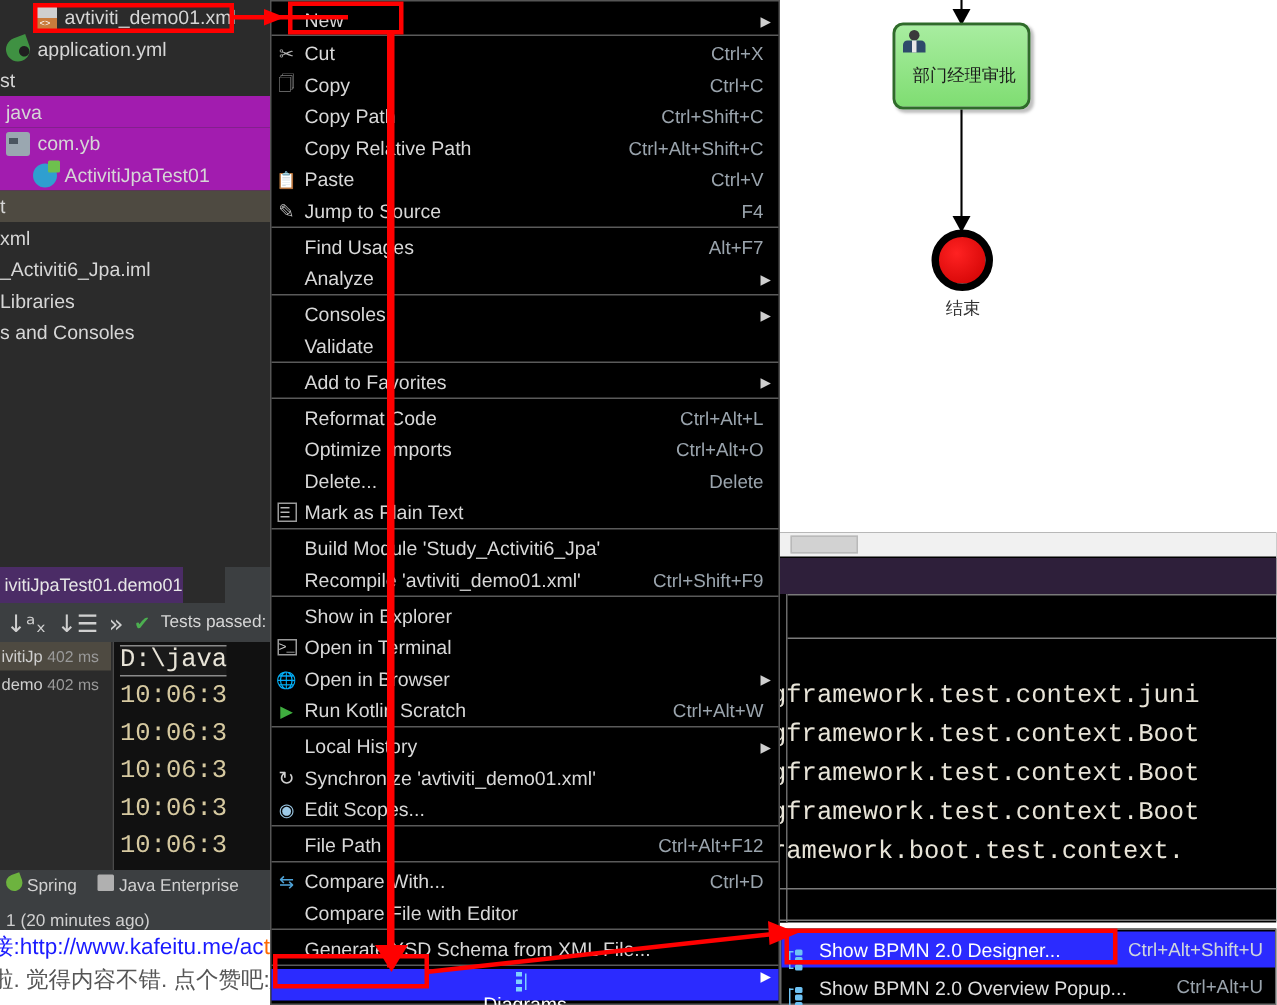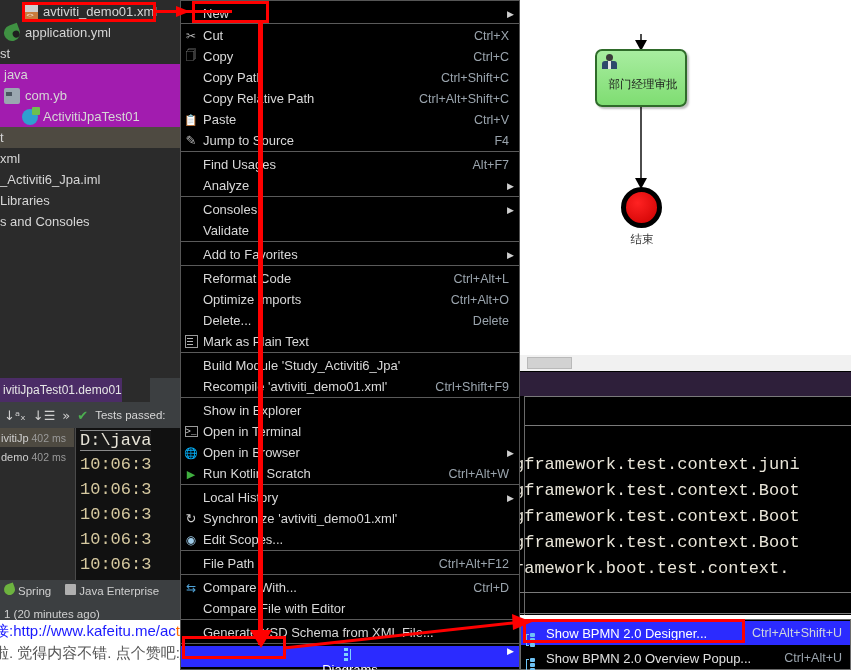--- a/index.html
+++ b/index.html
@@ -49,21 +49,21 @@
                background:#2b2b2b; }
   .run-tab { position:absolute; left:0; top:0; width:122px; height:24px;
              background:#4b2c66; color:#e6e6e6; font-size:12px;
              display:flex; align-items:center; padding-left:3px; white-space:nowrap;
              overflow:hidden; }
   .run-tab .closex{ color:#9a8fa6; margin-left:5px; font-size:12px; }
   .run-tab-strip{position:absolute;left:150px;top:0;width:30px;height:24px;background:#3c3f41;}
   .run-toolbar{ position:absolute; left:0; top:24px; width:180px; height:26px;
                 background:#3c3f41; display:flex; align-items:center; gap:7px;
                 padding-left:4px; color:#c9c9c9; font-size:12px; white-space:nowrap;}
-  .sortico{ font-size:13px; color:#d0d0d0; font-family:"DejaVu Sans", sans-serif;}
+  .sortico{ font-size:16px; color:#d0d0d0; font-family:"DejaVu Sans", sans-serif;}
   .tick{ color:#4caf50; font-size:13px; }
   .tests-passed{ color:#d6d6d6; font-size:11.5px;}
   .run-split-left{ position:absolute; left:0; top:50px; width:74px; height:152px; background:#2b2b2b;}
   .run-item{ position:absolute; left:0; width:74px; height:19px; display:flex;
              align-items:center; font-size:11px; color:#cfcfcf; padding-left:1px;
              white-space:nowrap; overflow:hidden;}
   .run-item.sel{ background:#4e4a41; }
   .run-item .dur{ color:#9a9a9a; margin-left:3px; font-size:10.5px;}
   .run-scroll-thumb{position:absolute;left:2px;top:190px;width:22px;height:9px;background:#5a5a5a;}
   .run-split-right{ position:absolute; left:75px; top:50px; width:105px; height:152px;
@@ -86,21 +86,21 @@
   .wm-line1{ position:absolute; left:-6px; top:2px; font-size:15px; color:#1a1aff;
              white-space:nowrap; font-family:"Liberation Sans", sans-serif;}
   .wm-line1 .orange{ color:#ff6a00; }
   .wm-line2{ position:absolute; left:-6px; top:24px; font-size:15px; color:#555555;
              white-space:nowrap; }
 
   
   .left-white{position:absolute;left:0;top:620px;width:180px;height:50px;background:#fff;}
 
   
-  .diagram{ position:absolute; left:520px; top:0; width:331px; height:355px; background:#ffffff;margin-top:34px;}
+  .diagram{ position:absolute; left:520px; top:0; width:331px; height:355px; background:#ffffff;}
   .task-box{
     position:absolute; left:75px; top:15px; width:92px; height:58px;
     background:linear-gradient(180deg,#a8eda0 0%, #7fdd72 100%);
     border:2px solid #2f6b2a; border-radius:7px;
     box-shadow:2px 2px 2px rgba(0,0,0,.25);
   }
   .task-label{ position:absolute; left:0; top:26px; width:92px; text-align:center;
                font-size:11.5px; color:#1a1a1a; font-family:"DejaVu Sans", sans-serif;}
   .user-ic{ position:absolute; left:5px; top:3px; width:15px; height:15px;}
   .user-ic .head{position:absolute;left:4px;top:0;width:7px;height:7px;border-radius:50%;background:#3b3b3b;}

